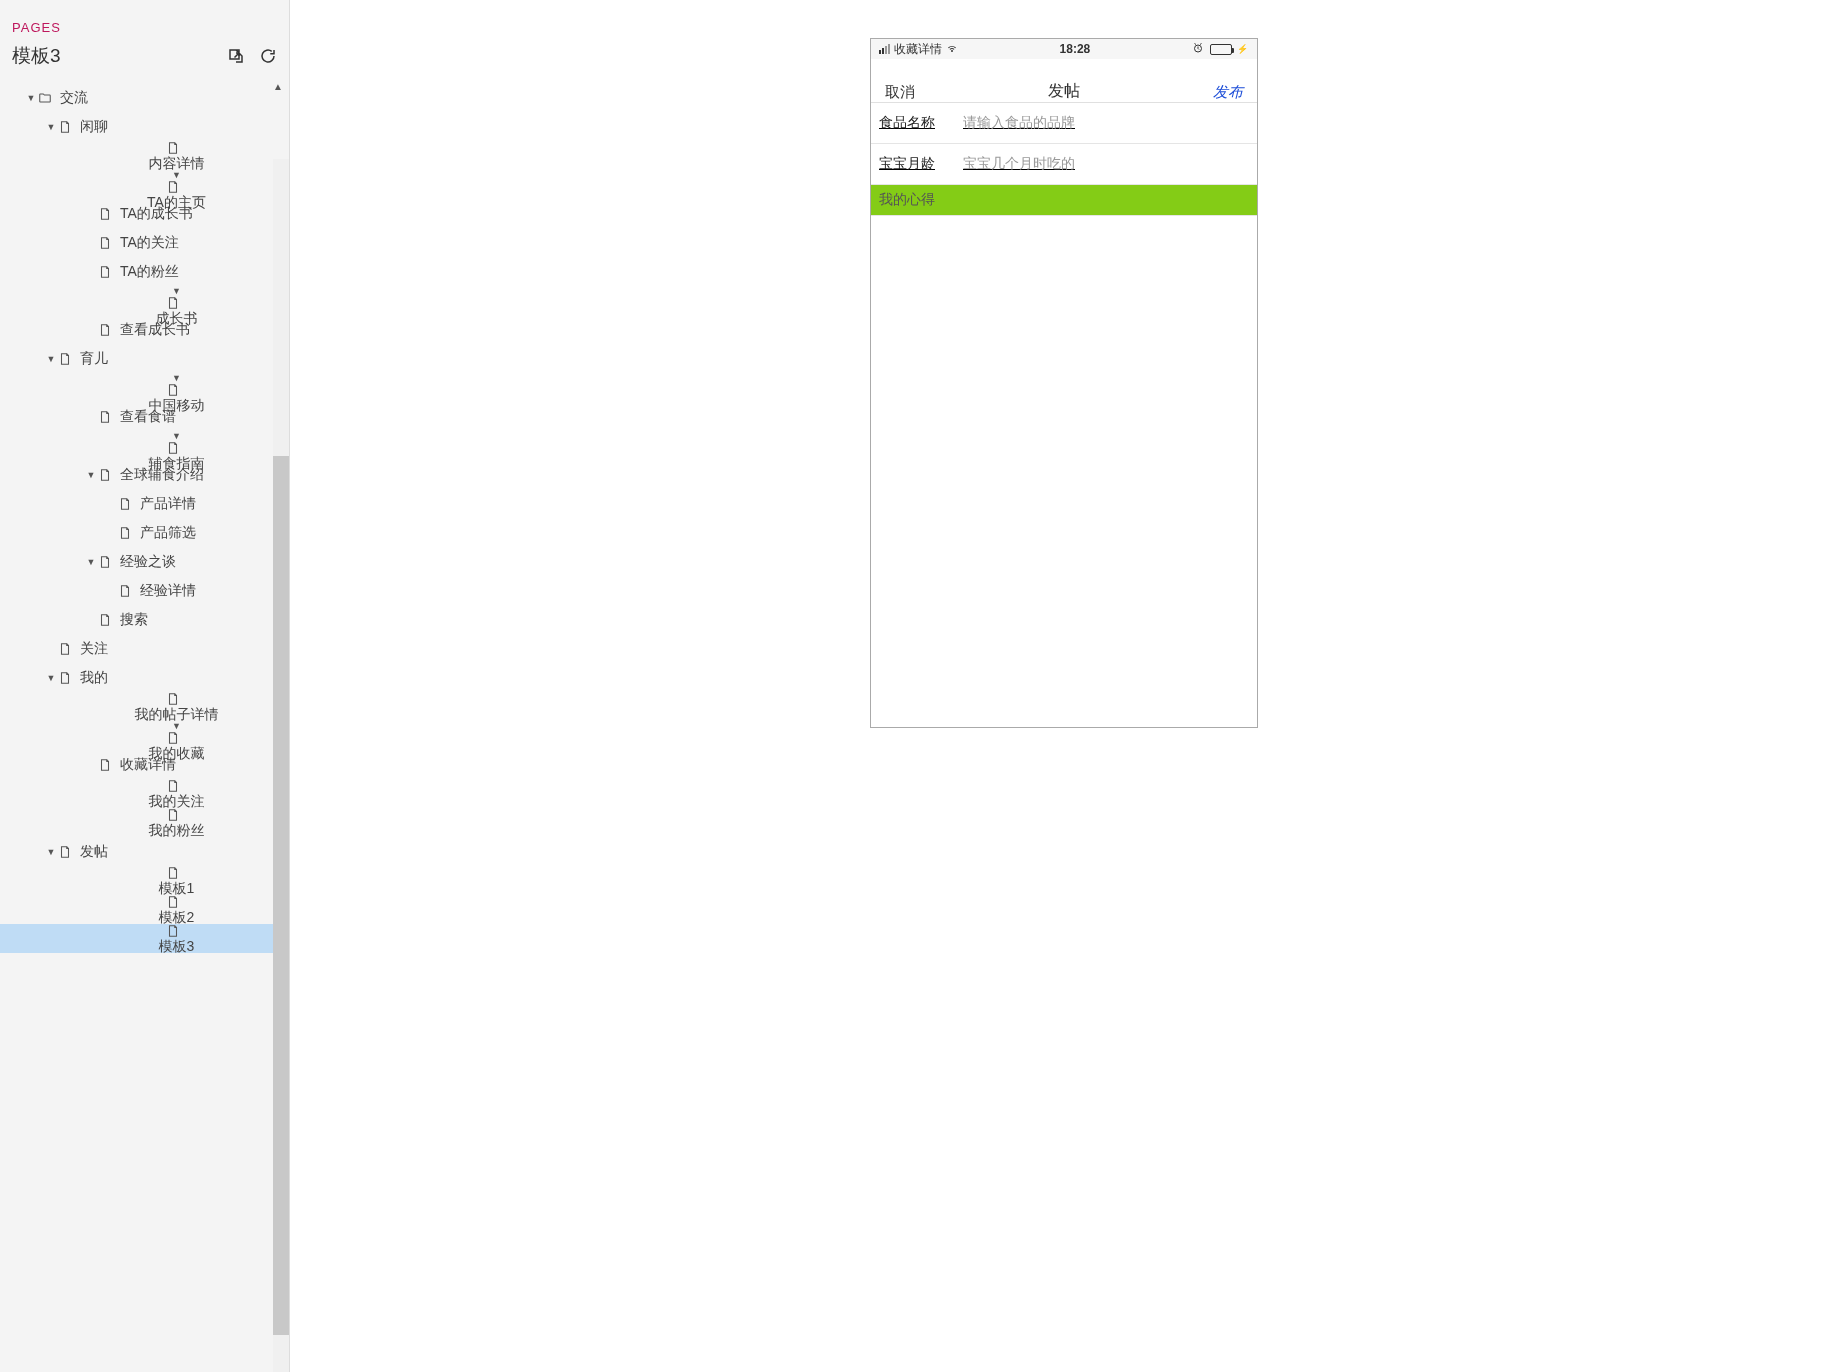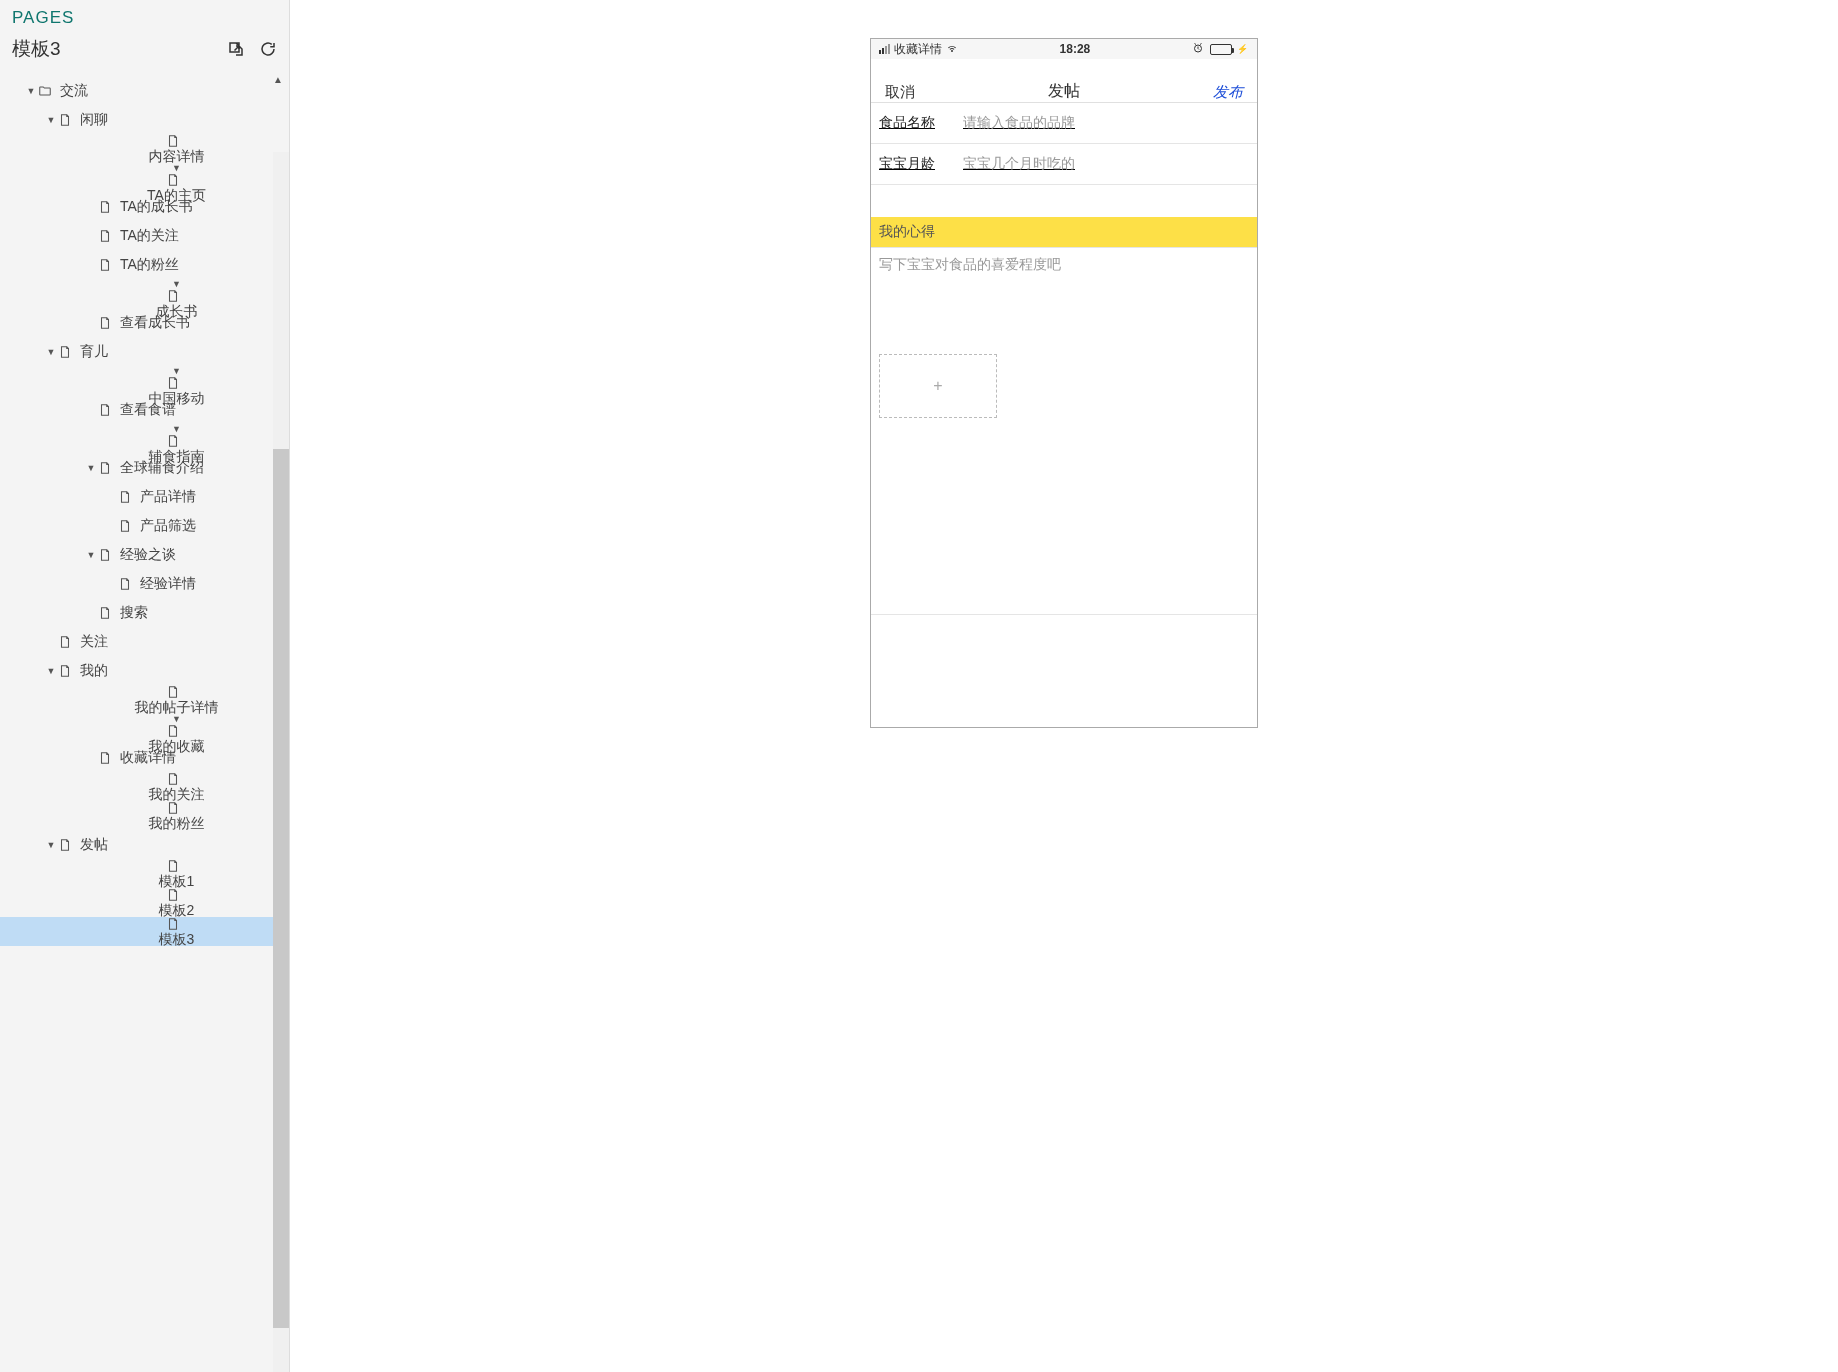--- a/index.html
+++ b/index.html
@@ -4,21 +4,21 @@
   <style>
     * { margin: 0; padding: 0; box-sizing: border-box; }
     body { font-family: -apple-system, "Helvetica Neue", Arial, sans-serif; background: #fff; overflow: hidden; }
     
     
     .sidebar {
       width: 290px; height: 100vh; background: #f4f4f4; border-right: 1px solid #ddd;
       position: fixed; left: 0; top: 0; display: flex; flex-direction: column;
     }
     .pages-header {
-      padding: 8px 12px 4px; color: #0f766e; font-size: 17px; letter-spacing: 1px;
+      padding: 20px 12px 4px; color: #be185d; font-size: 13px; letter-spacing: 1px;
     }
     .title-row {
       display: flex; align-items: center; justify-content: space-between;
       padding: 4px 12px 10px;
     }
     .title-text { font-size: 19px; font-weight: 500; color: #333; }
     .title-icons { display: flex; gap: 14px; }
     .title-icon { width: 18px; height: 18px; cursor: pointer; color: #333; }
     
     .tree-container { flex: 1; overflow-y: auto; position: relative; }
@@ -88,22 +88,21 @@
     .form-row {
       display: flex; align-items: center; height: 41px; padding: 0 8px;
       border-bottom: 1px solid #e5e5e5; font-size: 14px; text-decoration: underline;
     }
     .form-label { width: 84px; color: #222; }
     .form-placeholder { color: #999; }
     
     .section-header {
       height: 31px; display: flex; align-items: center; padding: 0 8px;
       font-size: 14px; color: #555; border-bottom: 1px solid #e5e5e5;
-      background: #fde047;
-      margin-top: 32px;
+      background: #84cc16;
     }
     .content-area {
       padding: 8px; font-size: 14px; color: #999; flex: 1; position: relative;
       border-bottom: 1px solid #e5e5e5;
     }
     .content-placeholder { margin-bottom: 80px; }
     .add-box {
       width: 118px; height: 64px; border: 1px dashed #bbb; margin-top: 10px;
       display: flex; align-items: center; justify-content: center;
       color: #aaa; font-size: 16px; cursor: pointer;
@@ -420,21 +419,15 @@
     <div class="form-row">
       <span class="form-label">食品名称</span>
       <span class="form-placeholder">请输入食品的品牌</span>
     </div>
     <div class="form-row">
       <span class="form-label">宝宝月龄</span>
       <span class="form-placeholder">宝宝几个月时吃的</span>
     </div>
 
     <div class="section-header">我的心得</div>
-    <div class="content-area">
-      <div class="content-placeholder">写下宝宝对食品的喜爱程度吧</div>
-      <div class="add-box">
-        <span>+</span>
-      </div>
-    </div>
     <div class="bottom-area"></div>
   </div>
 </div>
 
 </body></html>

